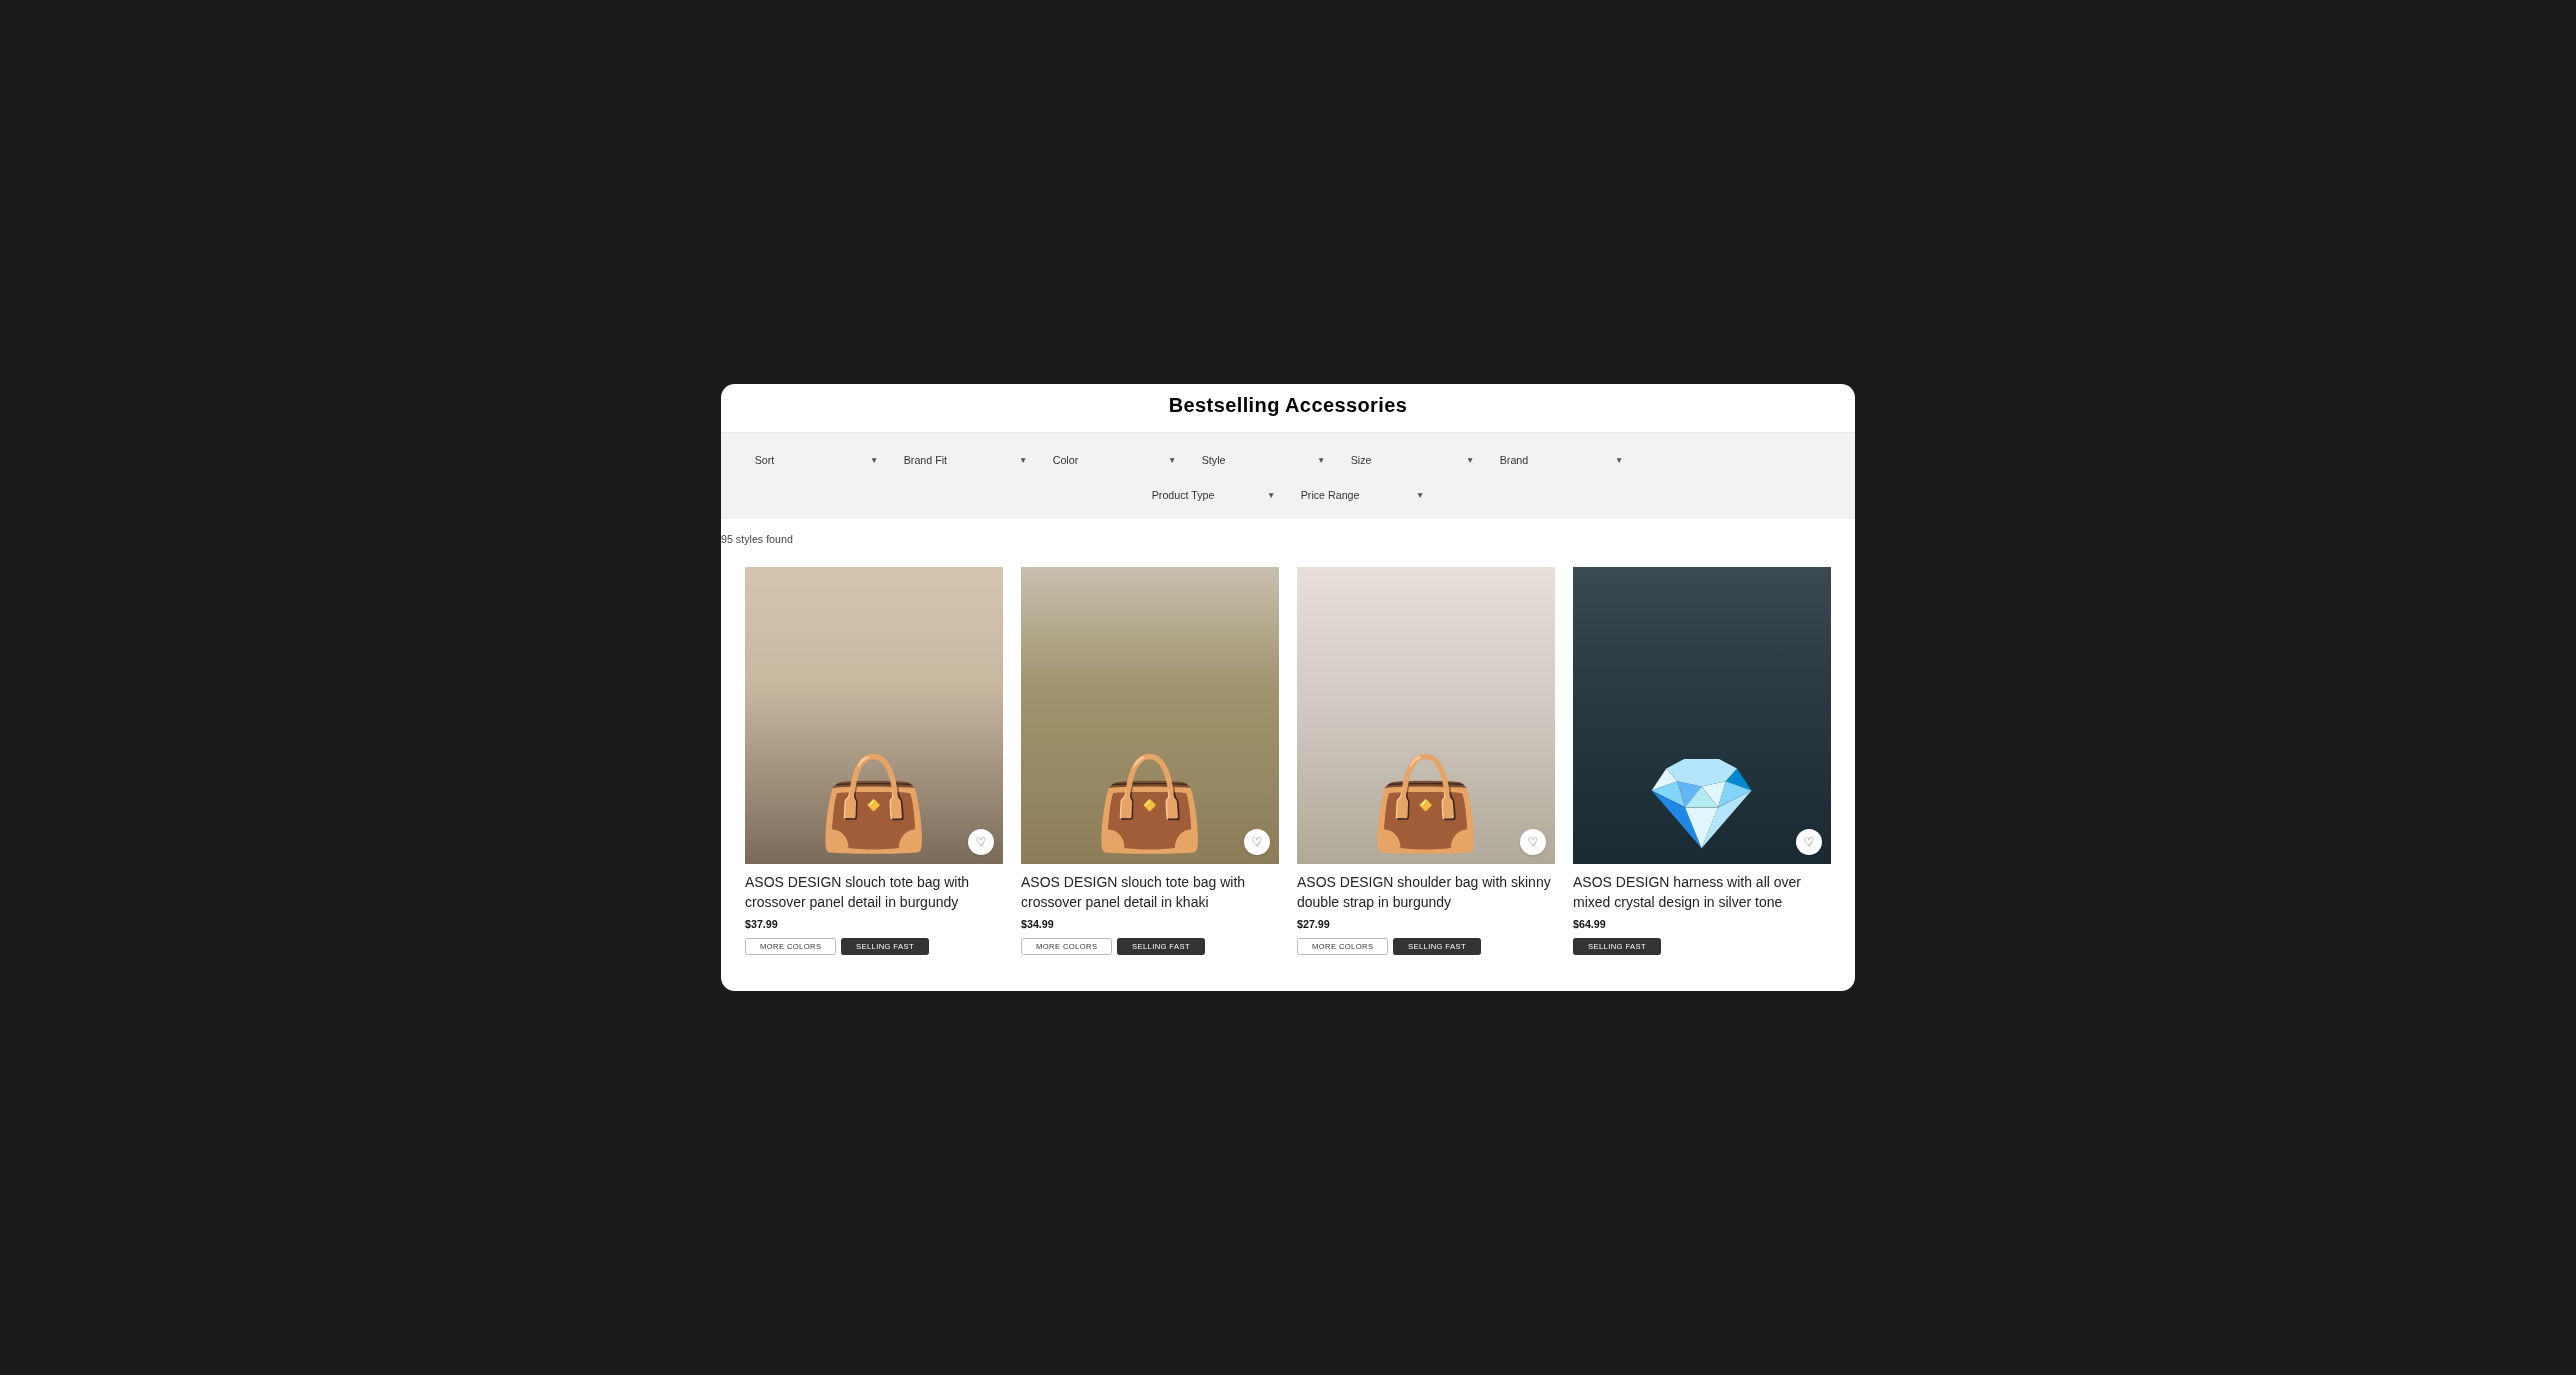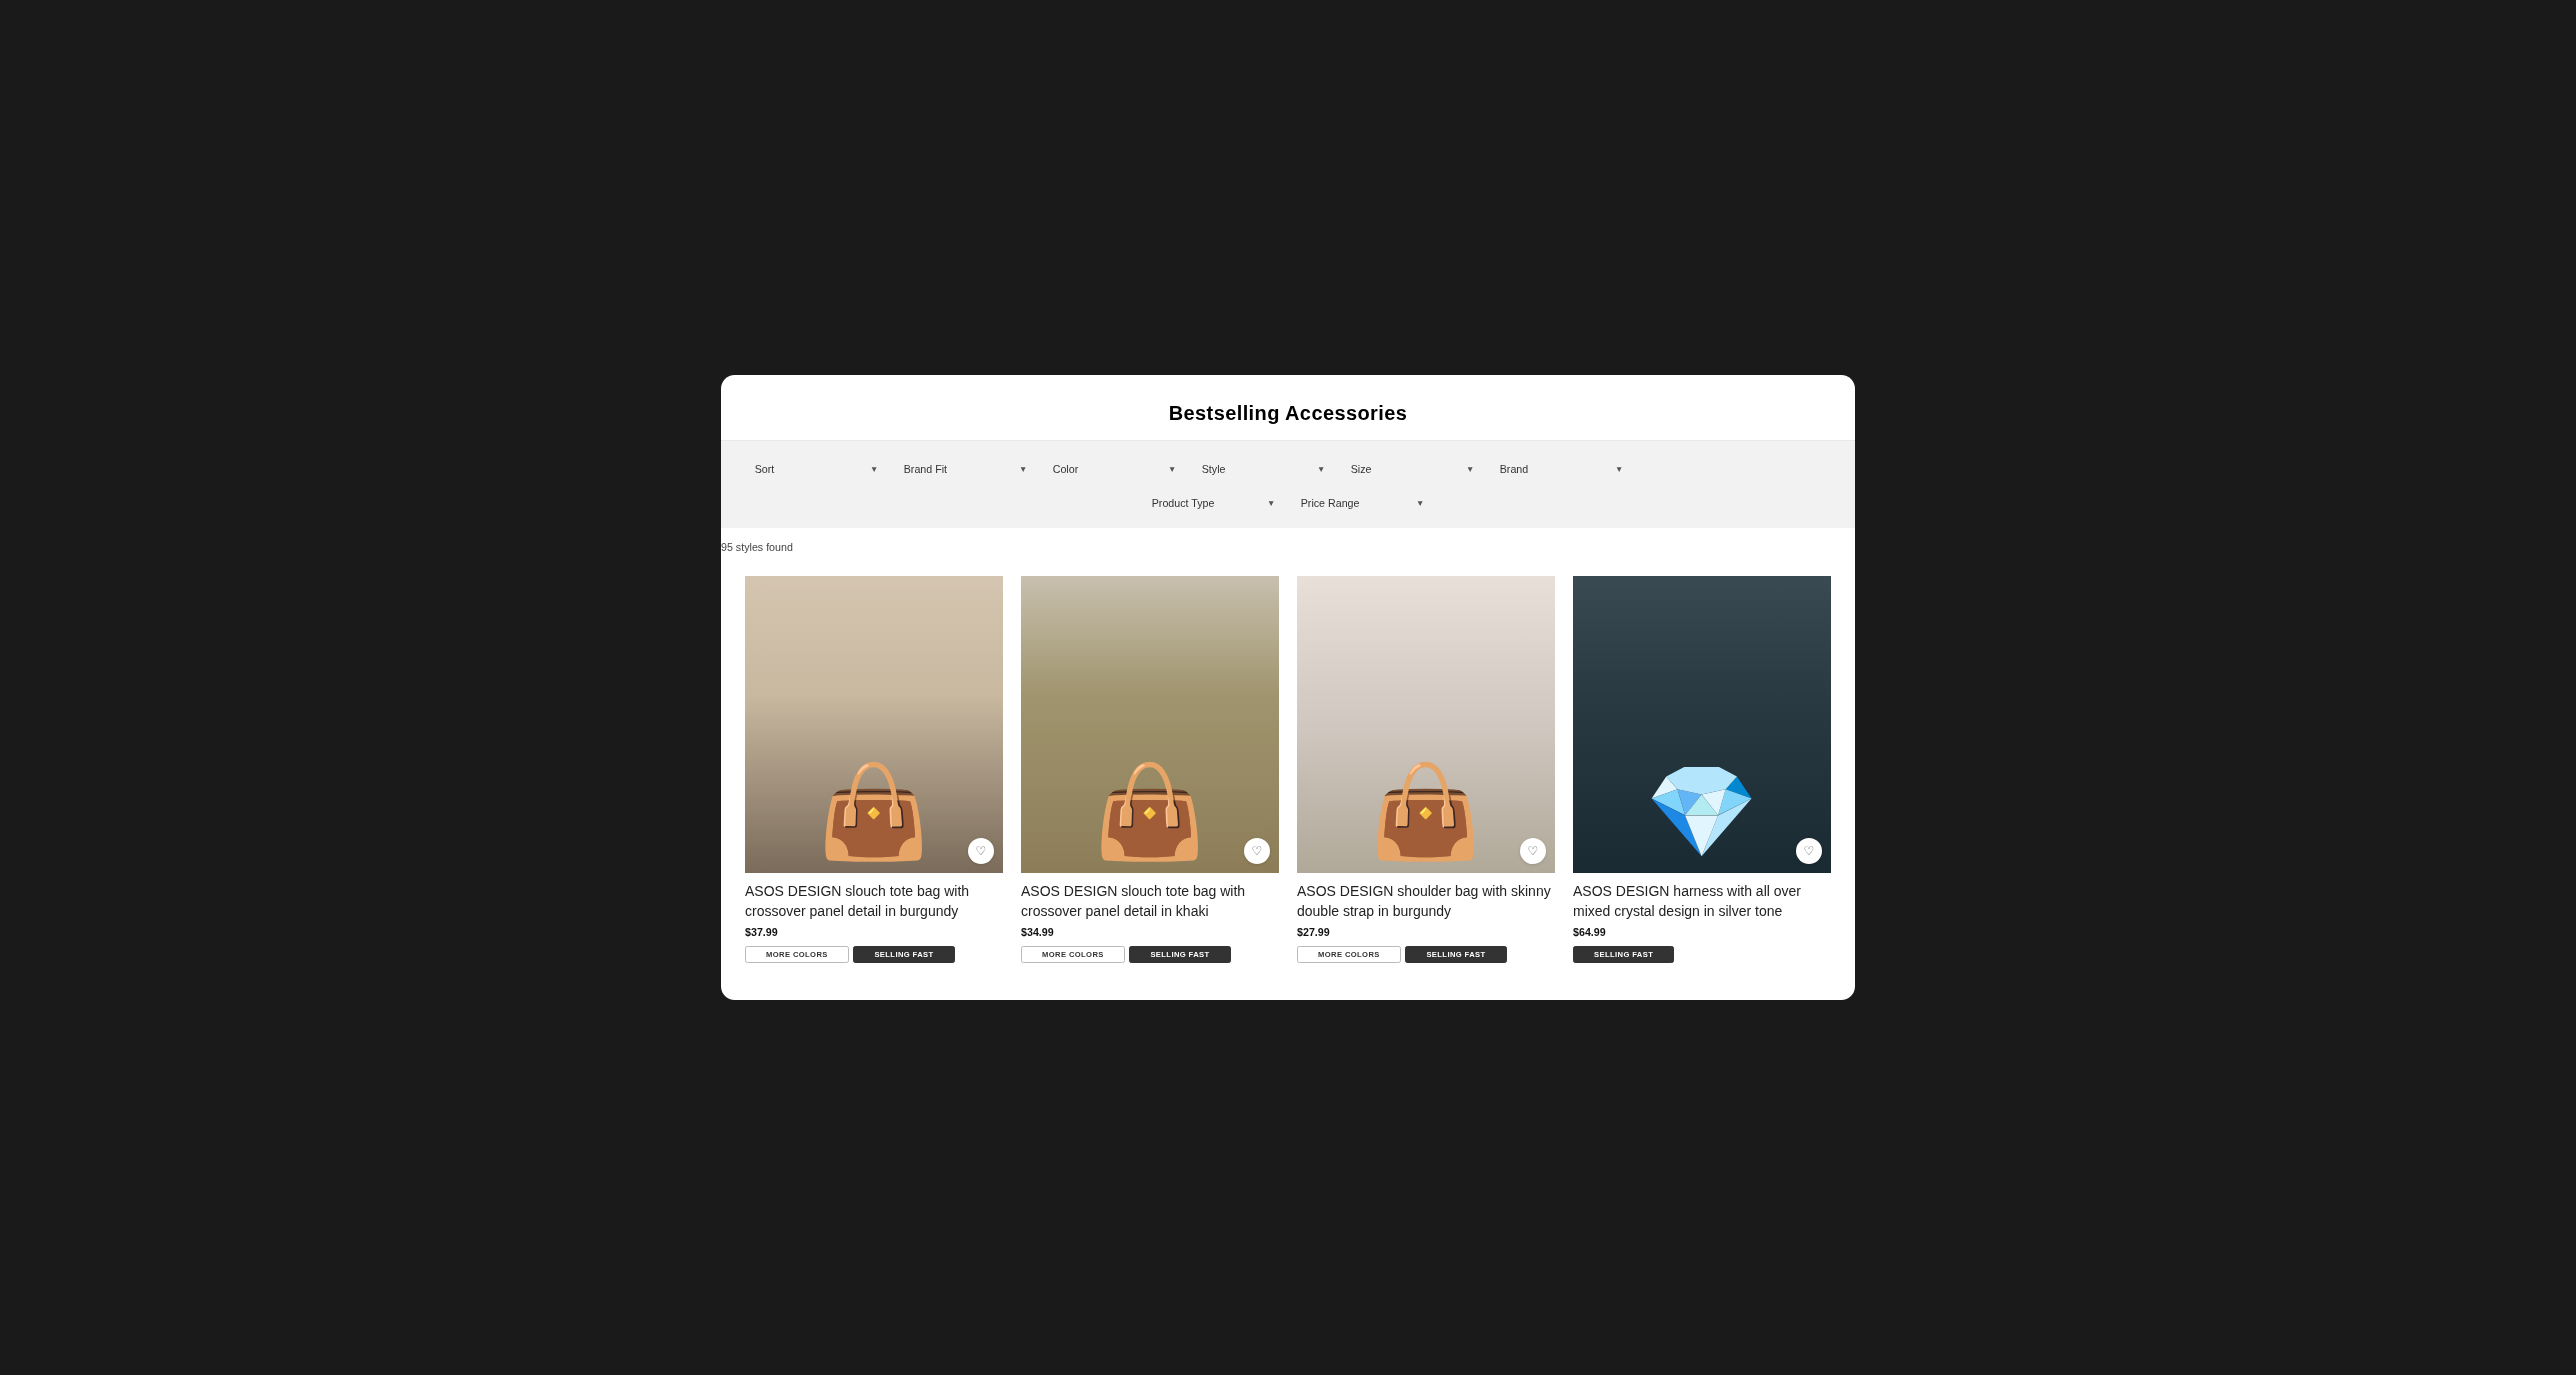--- a/index.html
+++ b/index.html
@@ -15,21 +15,21 @@
       background: #fff;
       border-radius: 13.7px;
       width: 1134px;
       max-width: 98vw;
       overflow: hidden;
     }
     .page-title {
       text-align: center;
       font-size: 20px;
       font-weight: 700;
-      padding: 27px 15px 15px;
+      padding: 10px 15px 15px;
       border-bottom: 0.8px solid #e8e8e8;
       letter-spacing: 0.4px;
     }
     .filter-bar {
       background: #f2f2f2;
       padding: 13.7px 23px 10.7px;
     }
     .filter-row {
       display: flex;
       gap: 4px;
@@ -111,22 +111,22 @@
       color: #111;
       margin-bottom: 7.6px;
     }
     .product-badges {
       display: flex;
       gap: 4.6px;
       flex-wrap: wrap;
     }
     .badge {
       font-size: 7.6px;
-      font-weight: 700;
-      padding: 3px 20px;
+      font-weight: 400;
+      padding: 3px 14px;
       border-radius: 2.3px;
       letter-spacing: 0.4px;
       cursor: pointer;
       text-transform: uppercase;
     }
     .badge-more-colors {
       background: #fff;
       color: #333;
       border: 0.8px solid #bbb;
     }

